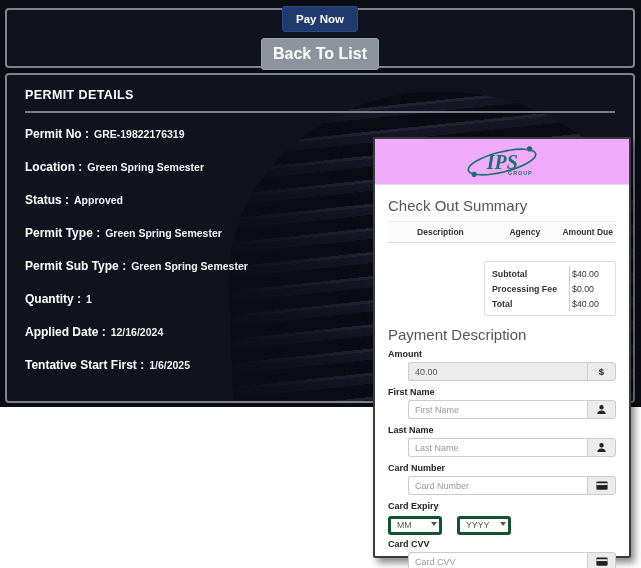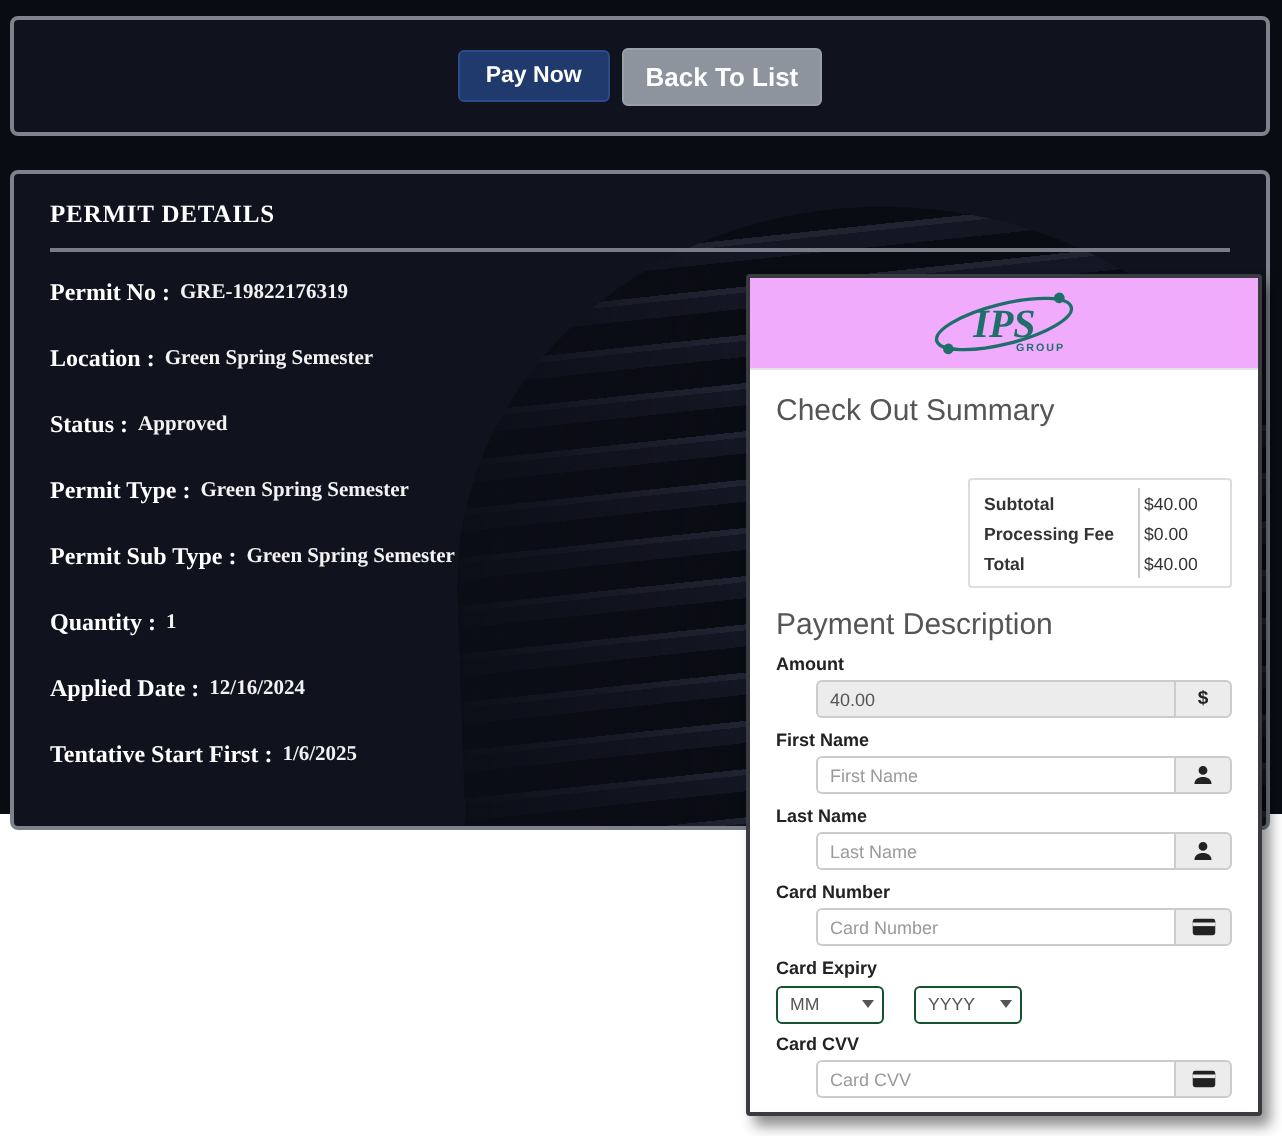--- a/index.html
+++ b/index.html
@@ -9,38 +9,38 @@
     font-family:"Liberation Sans", sans-serif;
   }
 
   
   .dark-region {
     position:absolute; left:0; top:0; width:641px; height:407px;
     background:#0a0c14;
   }
   .panel {
     position:absolute; left:5px; right:6px;
-    background:#10121d; border:2px solid #7d828b; border-radius:4px;
+    background:#10121d; border:2px solid #7d828b; border-radius:4px;flex-direction:column;
   }
   .top-bar {
     top:8px; height:60px;
     display:flex; align-items:center; justify-content:center; gap:6px;
   }
   .btn-paynow {
     background:#203a6e; color:#fff; border:1px solid #2c4a88; border-radius:3px;
     font-size:11.5px; font-weight:bold; padding:6px 13px; cursor:pointer;
     font-family:"Liberation Sans", sans-serif;
   }
   .btn-back {
     background:#8e949d; color:#fff; border:1px solid #9aa0a8; border-radius:3px;
-    font-size:13px; font-weight:bold; padding:6px 11px; cursor:pointer;
+    font-size:16px; font-weight:bold; padding:6px 11px; cursor:pointer;
     font-family:"Liberation Sans", sans-serif;
   }
 
-  .permit-panel { top:85px; height:330px; overflow:hidden;font-family:Liberation Serif, serif; }
+  .permit-panel { top:73px; height:330px; overflow:hidden; }
   .building {
     position:absolute; top:16px; right:-36px; width:70%; height:160%;
     border-radius:48% 52% 0 0 / 36% 40% 0 0;
     background:
       linear-gradient(90deg, rgba(12,14,23,.95) 0%, rgba(12,14,23,0) 32%),
       repeating-linear-gradient(176deg,
         rgba(72,76,96,.30) 0 3px,
         rgba(24,26,40,.55) 3px 11px,
         rgba(8,9,16,.70) 11px 24px);
     transform:rotate(-2deg);
@@ -106,21 +106,21 @@
   .addon {
     width:29px; background:#ececec; border:1px solid #cccccc;
     border-radius:0 3px 3px 0; display:flex; align-items:center; justify-content:center;
     font-size:9.5px; font-weight:bold; color:#222;
   }
 
   .expiry-row { display:flex; gap:15px; margin-top:1px; }
   .select-wrap { position:relative; width:54px; height:19px; }
   .select-wrap select {
     width:100%; height:100%; -webkit-appearance:none; appearance:none;
-    border:1px solid #14532d; border-radius:3px; background:#ffffff;
+    border:3px solid #14532d; border-radius:3px; background:#ffffff;
     font-size:8.8px; color:#555555; padding:0 14px 0 6px;
     font-family:"Liberation Sans", sans-serif; outline:none;
   }
   .chevron {
     position:absolute; right:5px; top:8px; width:0; height:0; pointer-events:none;
     border-left:3.5px solid transparent; border-right:3.5px solid transparent;
     border-top:4px solid #555555;
   }
 </style>
 </head>
@@ -186,20 +186,25 @@
         <circle cx="108" cy="21" r="4" fill="#1e6f6a"></circle>
       </g>
       <text x="40" y="40" font-family="Liberation Serif, serif" font-style="italic" font-weight="bold" font-size="30" fill="#1e6f6a">IPS</text>
       <text x="72" y="50" font-family="Liberation Sans, sans-serif" font-weight="bold" font-size="8" letter-spacing="1.5" fill="#1e6f6a">GROUP</text>
     </svg>
   </div>
 
   <div class="modal-body">
     <div class="section-title co-title">Check Out Summary</div>
 
+    <div class="co-table-head">
+      <div class="coh-desc">Description</div>
+      <div class="coh-agency">Agency</div>
+      <div class="coh-amount">Amount Due</div>
+    </div>
     <div class="co-table-body"></div>
 
     <div class="summary-box">
       <div class="summary-row">
         <div class="summary-label">Subtotal</div>
         <div class="summary-amount">$40.00</div>
       </div>
       <div class="summary-row">
         <div class="summary-label">Processing Fee</div>
         <div class="summary-amount">$0.00</div>

